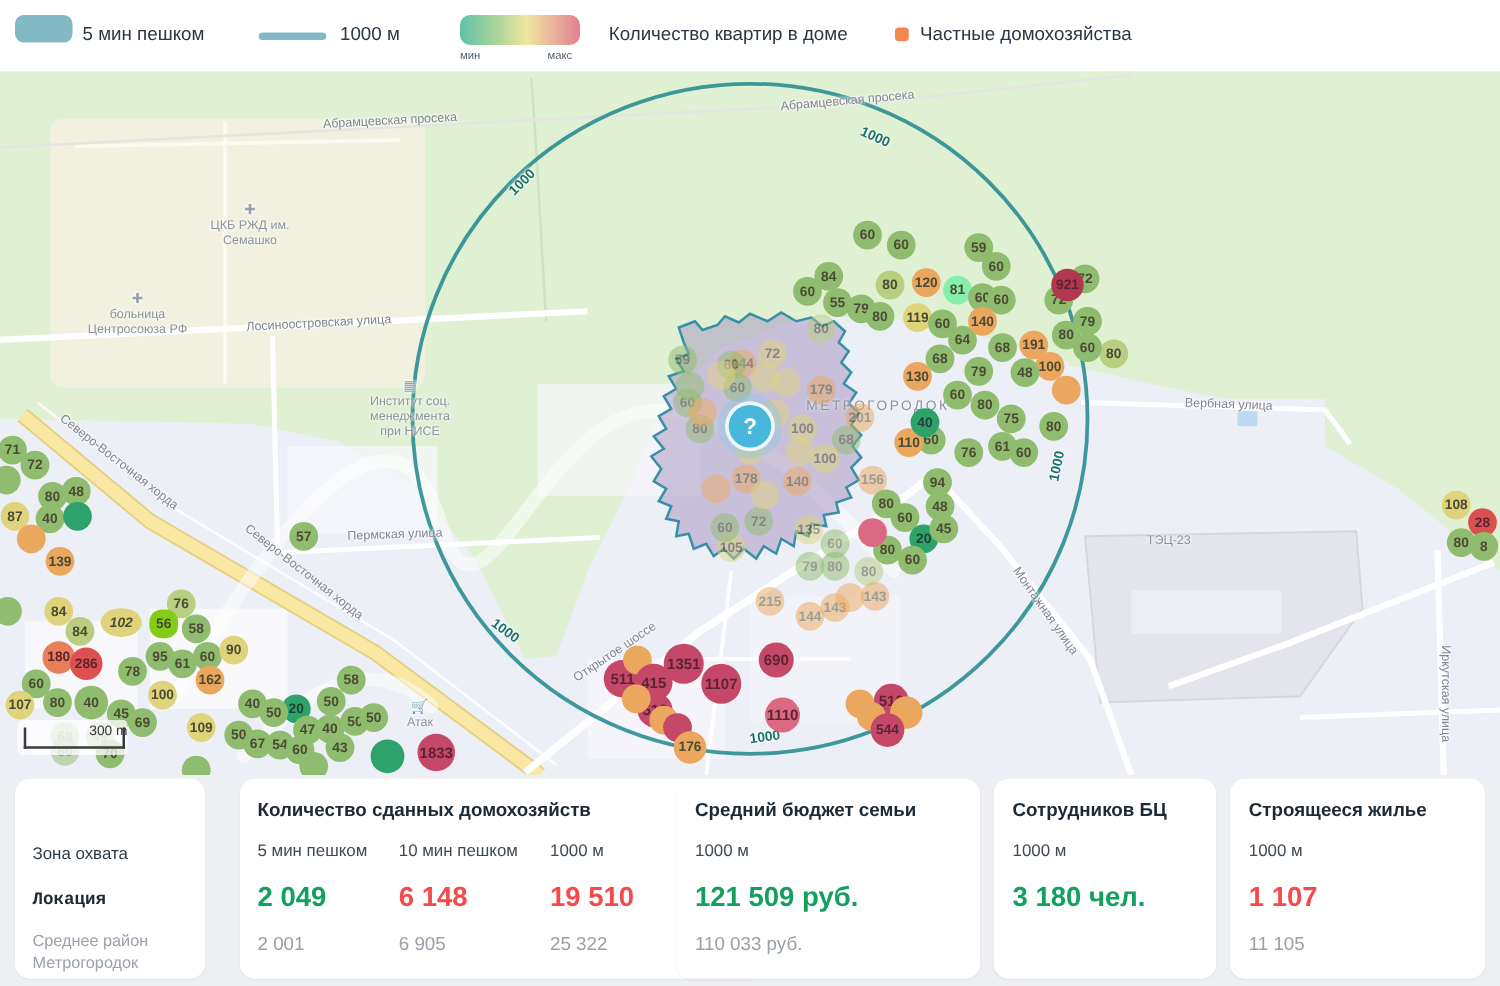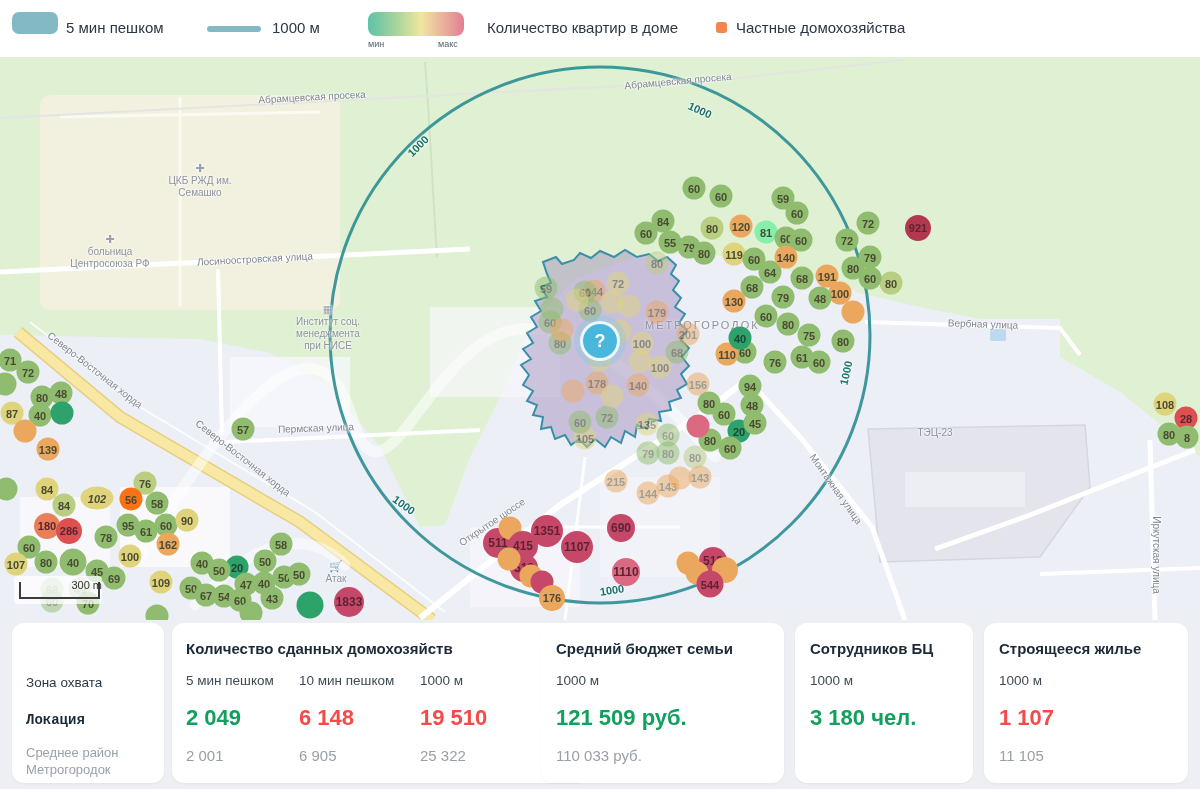--- a/index.html
+++ b/index.html
@@ -149,21 +149,21 @@
         <div class="dot" style="height: 23px; width: 23px; left: 754px; top: 202px; background: rgb(143, 188, 110); color: rgb(75, 75, 51);">60</div>
         <div class="dot" style="height: 23px; width: 23px; left: 770px; top: 215px; background: rgb(143, 188, 110); color: rgb(75, 75, 51);">64</div>
         <div class="dot" style="height: 23px; width: 23px; left: 752px; top: 230px; background: rgb(143, 188, 110); color: rgb(75, 75, 51);">68</div>
         <div class="dot" style="height: 23px; width: 23px; left: 783px; top: 141px; background: rgb(143, 188, 110); color: rgb(75, 75, 51);">59</div>
         <div class="dot" style="height: 23px; width: 23px; left: 797px; top: 156px; background: rgb(143, 188, 110); color: rgb(75, 75, 51);">60</div>
         <div class="dot" style="height: 23px; width: 23px; left: 786px; top: 181px; background: rgb(143, 188, 110); color: rgb(75, 75, 51);">60</div>
         <div class="dot" style="height: 23px; width: 23px; left: 801px; top: 183px; background: rgb(143, 188, 110); color: rgb(75, 75, 51);">60</div>
         <div class="dot" style="height: 23px; width: 23px; left: 786px; top: 200px; background: rgb(235, 167, 94); color: rgb(75, 75, 51);">140</div>
         <div class="dot" style="height: 23px; width: 23px; left: 847px; top: 183px; background: rgb(143, 188, 110); color: rgb(75, 75, 51);">72</div>
         <div class="dot" style="height: 23px; width: 23px; left: 868px; top: 166px; background: rgb(143, 188, 110); color: rgb(75, 75, 51);">72</div>
-        <div class="dot" style="height: 26px; width: 26px; left: 918px; top: 171px; background: rgb(178, 56, 80); color: rgb(92, 36, 51);">921</div>
+        <div class="dot" style="height: 26px; width: 26px; left: 854px; top: 171px; background: rgb(178, 56, 80); color: rgb(92, 36, 51);">921</div>
         <div class="dot" style="height: 23px; width: 23px; left: 870px; top: 200px; background: rgb(143, 188, 110); color: rgb(75, 75, 51);">79</div>
         <div class="dot" style="height: 23px; width: 23px; left: 853px; top: 211px; background: rgb(143, 188, 110); color: rgb(75, 75, 51);">80</div>
         <div class="dot" style="height: 23px; width: 23px; left: 891px; top: 226px; background: rgb(185, 206, 128); color: rgb(75, 75, 51);">80</div>
         <div class="dot" style="height: 23px; width: 23px; left: 870px; top: 221px; background: rgb(143, 188, 110); color: rgb(75, 75, 51);">60</div>
         <div class="dot" style="height: 23px; width: 23px; left: 827px; top: 219px; background: rgb(235, 167, 94); color: rgb(75, 75, 51);">191</div>
         <div class="dot" style="height: 23px; width: 23px; left: 840px; top: 236px; background: rgb(235, 167, 94); color: rgb(75, 75, 51);">100</div>
         <div class="dot" style="height: 23px; width: 23px; left: 853px; top: 255px; background: rgb(235, 167, 94); color: rgb(75, 75, 51);"></div>
         <div class="dot" style="height: 23px; width: 23px; left: 802px; top: 221px; background: rgb(143, 188, 110); color: rgb(75, 75, 51);">68</div>
         <div class="dot" style="height: 23px; width: 23px; left: 820px; top: 241px; background: rgb(143, 188, 110); color: rgb(75, 75, 51);">48</div>
         <div class="dot" style="height: 23px; width: 23px; left: 783px; top: 240px; background: rgb(143, 188, 110); color: rgb(75, 75, 51);">79</div>
@@ -234,21 +234,21 @@
         <div class="dot" style="height: 23px; width: 23px; left: 40px; top: 358px; background: rgb(143, 188, 110); color: rgb(75, 75, 51);">40</div>
         <div class="dot" style="height: 23px; width: 23px; left: 62px; top: 356px; background: rgb(45, 162, 107); color: rgb(30, 70, 48);"></div>
         <div class="dot" style="height: 23px; width: 23px; left: 12px; top: 356px; background: rgb(223, 212, 123); color: rgb(75, 75, 51);">87</div>
         <div class="dot" style="height: 23px; width: 23px; left: 25px; top: 374px; background: rgb(235, 167, 94); color: rgb(75, 75, 51);"></div>
         <div class="dot" style="height: 23px; width: 23px; left: 48px; top: 392px; background: rgb(235, 167, 94); color: rgb(75, 75, 51);">139</div>
         <div class="dot" style="height: 23px; width: 23px; left: 6px; top: 432px; background: rgb(143, 188, 110); color: rgb(75, 75, 51);"></div>
         <div class="dot" style="height: 23px; width: 23px; left: 47px; top: 432px; background: rgb(223, 212, 123); color: rgb(75, 75, 51);">84</div>
         <div class="dot" style="height: 23px; width: 23px; left: 64px; top: 448px; background: rgb(185, 206, 128); color: rgb(75, 75, 51);">84</div>
         <div class="dot" style="height: 23px; width: 33px; left: 97px; top: 441px; background: rgb(223, 212, 123); color: rgb(75, 75, 51); font-style: italic;">102</div>
         <div class="dot" style="height: 23px; width: 23px; left: 145px; top: 426px; background: rgb(185, 206, 128); color: rgb(75, 75, 51);">76</div>
-        <div class="dot" style="height: 23px; width: 23px; left: 131px; top: 442px; background: #f97316; color: rgb(75, 75, 51);">56</div>
+        <div class="dot" style="height: 23px; width: 23px; left: 131px; top: 442px; background: #84cc16; color: rgb(75, 75, 51); border-radius: 10px;">56</div>
         <div class="dot" style="height: 23px; width: 23px; left: 157px; top: 446px; background: rgb(143, 188, 110); color: rgb(75, 75, 51);">58</div>
         <div class="dot" style="height: 23px; width: 23px; left: 128px; top: 468px; background: rgb(143, 188, 110); color: rgb(75, 75, 51);">95</div>
         <div class="dot" style="height: 23px; width: 23px; left: 146px; top: 474px; background: rgb(143, 188, 110); color: rgb(75, 75, 51);">61</div>
         <div class="dot" style="height: 23px; width: 23px; left: 166px; top: 468px; background: rgb(143, 188, 110); color: rgb(75, 75, 51);">60</div>
         <div class="dot" style="height: 23px; width: 23px; left: 187px; top: 463px; background: rgb(223, 212, 123); color: rgb(75, 75, 51);">90</div>
         <div class="dot" style="height: 26px; width: 26px; left: 47px; top: 469px; background: rgb(233, 127, 88); color: rgb(92, 36, 51);">180</div>
         <div class="dot" style="height: 26px; width: 26px; left: 69px; top: 474px; background: rgb(220, 81, 80); color: rgb(92, 36, 51);">286</div>
         <div class="dot" style="height: 23px; width: 23px; left: 106px; top: 480px; background: rgb(143, 188, 110); color: rgb(75, 75, 51);">78</div>
         <div class="dot" style="height: 23px; width: 23px; left: 168px; top: 487px; background: rgb(235, 167, 94); color: rgb(75, 75, 51);">162</div>
         <div class="dot" style="height: 23px; width: 23px; left: 130px; top: 499px; background: rgb(223, 212, 123); color: rgb(75, 75, 51);">100</div>
@@ -323,21 +323,21 @@
   <div class="panel">
 
     <div class="card" style="left:12px;width:152px">
       <div class="zone-row1">Зона охвата</div>
       <div class="zone-row2">Локация</div>
       <div class="zone-row3">
         <span>Среднее район</span><br><span>Метрогородок</span>
       </div>
     </div>
 
-    <div class="card" style="left:172px;width:416px">
+    <div class="card" style="left:192px;width:416px">
       <div class="title" style="left:14px">Количество сданных домохозяйств</div>
       <div class="hdr" style="left:14px">5 мин пешком</div>
       <div class="hdr" style="left:127px">10 мин пешком</div>
       <div class="hdr" style="left:248px">1000 м</div>
       <div class="val" style="left: 14px; color: rgb(18, 160, 95);">2 049</div>
       <div class="val" style="left: 127px; color: rgb(246, 73, 73);">6 148</div>
       <div class="val" style="left: 248px; color: rgb(246, 73, 73);">19 510</div>
       <div class="avg" style="left:14px">2 001</div>
       <div class="avg" style="left:127px">6 905</div>
       <div class="avg" style="left:248px">25 322</div>

